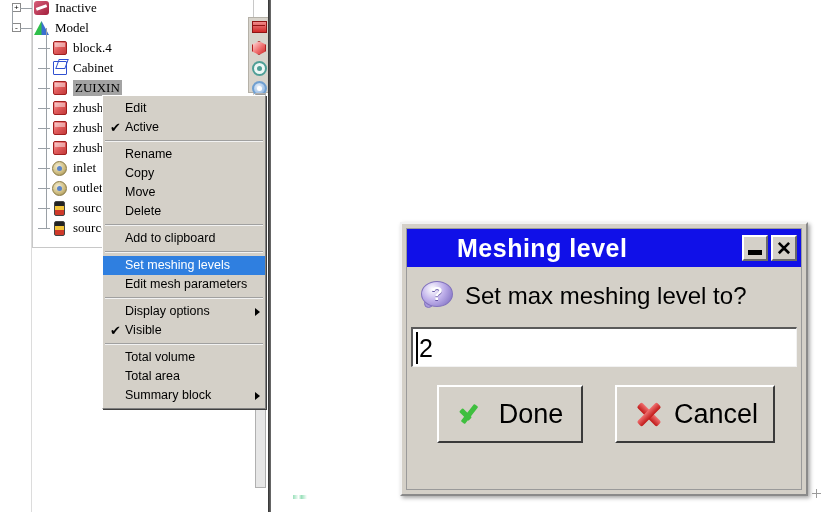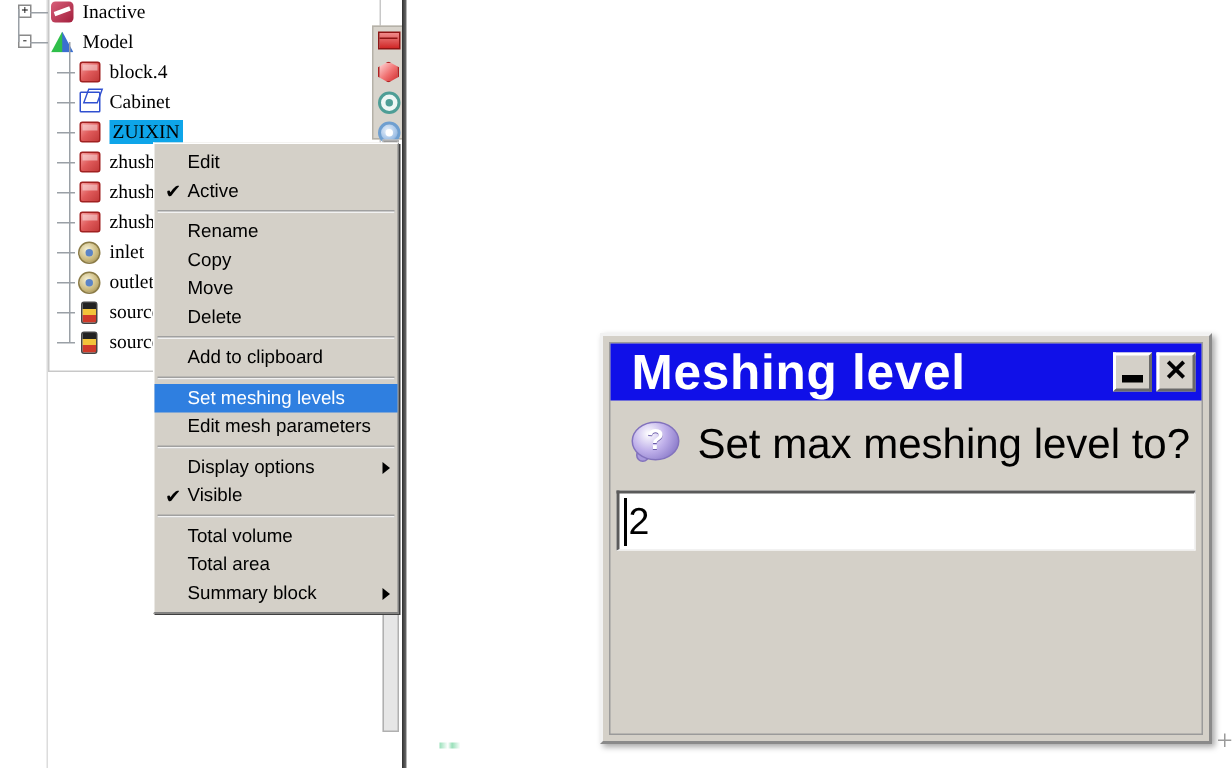--- a/index.html
+++ b/index.html
@@ -35,21 +35,21 @@
     position:absolute;left:12px;width:1px;background:#9aa0a6;
   }
   .expander{
     position:absolute;width:9px;height:9px;border:1px solid #8a8a8a;
     background:#ffffff;left:7px;top:5px;box-sizing:border-box;
     font-size:8px;line-height:7px;text-align:center;color:#000;
     font-family:"Liberation Mono", monospace;
   }
   .ticon{width:16px;height:16px;margin-right:5px;position:relative;flex:0 0 16px;}
   .tlabel{line-height:16px;font-family:Liberation Serif, serif;}
-  .tlabel.sel{background:#0ea5e9;color:#000;padding:0 2px;}
+  .tlabel.sel{background:#a3a3a3;color:#000;padding:0 2px;}
 
   
   .ic-cube-red{
     width:14px;height:14px;margin:1px;
     background:
       linear-gradient(135deg,#f5a0a0 0%,#e05b5b 48%,#c23a3a 100%);
     border:1px solid #a02020;border-radius:2px;box-sizing:border-box;
     position:relative;
   }
   .ic-cube-red:after{
@@ -187,22 +187,23 @@
     position:absolute;left:4px;top:4px;right:4px;bottom:4px;
     border:1px solid #9a9a9a;box-sizing:border-box;background:#d4d0c8;
   }
   #titlebar{
     position:absolute;left:0;top:0;right:0;height:38px;
     background:#1010e8;
     display:flex;align-items:center;justify-content:space-between;
     padding:0 4px 0 14px;box-sizing:border-box;
   }
   #title-text{
-    color:#ffffff;font-size:33px;font-weight:bold;letter-spacing:.5px;
+    color:#ffffff;font-size:25px;font-weight:bold;letter-spacing:.5px;
     font-family:"Liberation Sans", sans-serif;
+    margin-left:36px;
   }
   .tbtn{
     width:26px;height:26px;margin-left:3px;
     background:#d4d0c8;border:2px solid #ffffff;
     border-right-color:#6a6a6a;border-bottom-color:#6a6a6a;
     box-sizing:border-box;position:relative;
   }
   .tbtn .min{
     position:absolute;left:4px;right:4px;bottom:4px;height:5px;background:#000;
   }
@@ -226,21 +227,21 @@
   #q-icon .tail{
     position:absolute;left:3px;top:18px;width:9px;height:9px;border-radius:50%;
     background:#a899dd;border:1px solid #8272bd;box-sizing:border-box;
   }
   #q-icon .qm{
     position:absolute;left:0;top:0;width:32px;height:26px;
     text-align:center;line-height:26px;font-size:19px;font-weight:bold;
     color:#ffffff;text-shadow:0 1px 0 #6a5ba8;
   }
   #prompt-text{
-    font-size:28px;color:#000000;white-space:nowrap;
+    font-size:24px;color:#000000;white-space:nowrap;
   }
   #input-wrap{
     position:absolute;left:4px;top:98px;right:4px;height:40px;
     background:#ffffff;
     border-top:2px solid #5a5a5a;border-left:2px solid #5a5a5a;
     border-right:1px solid #f2f2f2;border-bottom:1px solid #f2f2f2;
     box-sizing:border-box;
   }
   #input-value{
     position:absolute;left:6px;top:4px;font-size:25px;color:#000;
@@ -462,18 +463,28 @@
         <span class="qm">?</span>
       </span>
       <span id="prompt-text">Set max meshing level to?</span>
     </div>
 
     <div id="input-wrap">
       <span id="caret"></span>
       <span id="input-value">2</span>
     </div>
 
+    <div id="btn-row">
+      <div id="done-btn" class="dbtn">
+        <span class="ck"></span>
+        <span class="lbl">Done</span>
+      </div>
+      <div id="cancel-btn" class="dbtn">
+        <span class="xx"></span>
+        <span class="lbl">Cancel</span>
+      </div>
+    </div>
 
   </div>
 </div>
 
 <div id="green-mark"></div>
 <div id="cursor-cross"></div>
 
 </body></html>

